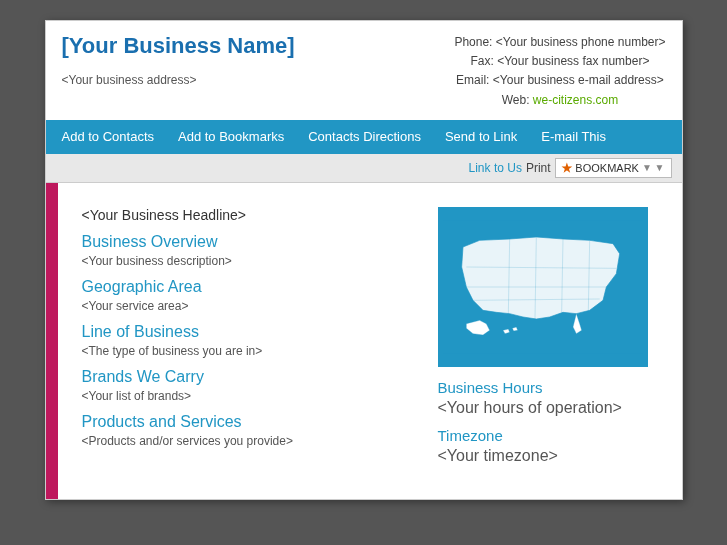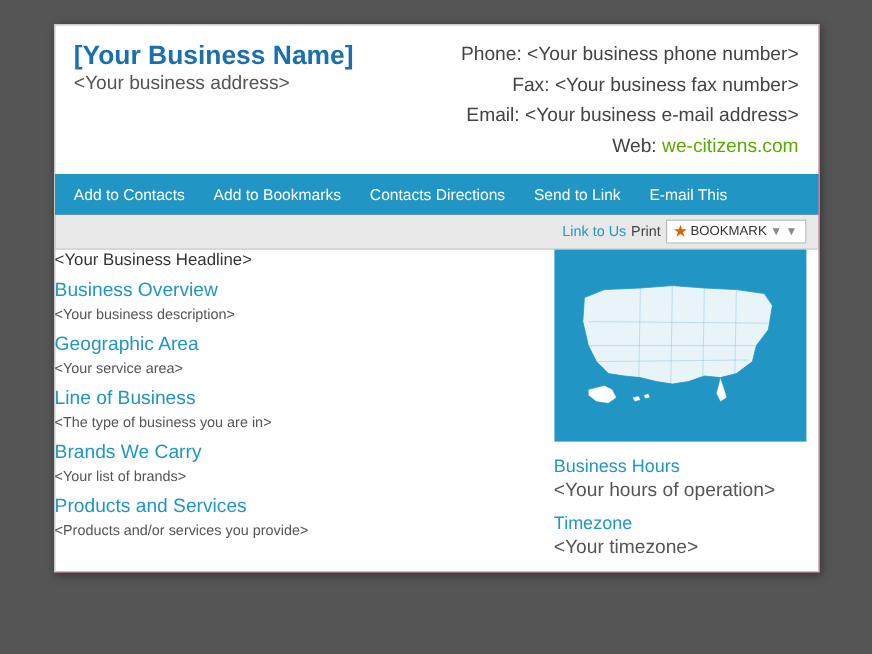--- a/index.html
+++ b/index.html
@@ -25,28 +25,28 @@
       justify-content: space-between;
       padding: 12px 16px 10px 16px;
       background: #fff;
     }
     .header-left .business-name {
       font-size: 22px;
       font-weight: bold;
       color: #1a6faf;
     }
     .header-left .business-address {
-      font-size: 16px;
+      font-size: 12px;
       color: #555;
-      margin-top: 2px;
+      margin-top: 14px;
     }
     .header-right {
-      font-size: 16px;
+      font-size: 12px;
       color: #444;
-      text-align: right;
+      text-align: center;
       line-height: 1.6;
     }
     .header-right .web-link {
       color: #5aaa00;
     }
     
     .nav-bar {
       background: #2196c4;
       display: flex;
       align-items: center;
@@ -97,22 +97,23 @@
     }
     .bookmark-icon {
       color: #e06000;
       font-weight: bold;
       font-size: 12px;
     }
     
     .main-content {
       display: flex;
       gap: 13px;
-      padding: 0;
+      padding: 24px;
       background: #fff;
+      margin-left: 12px;
     }
     .content-left {
       flex: 1;
       padding-right: 20px;
     }
     .content-right {
       width: 220px;
       flex-shrink: 0;
     }
     .business-headline {

